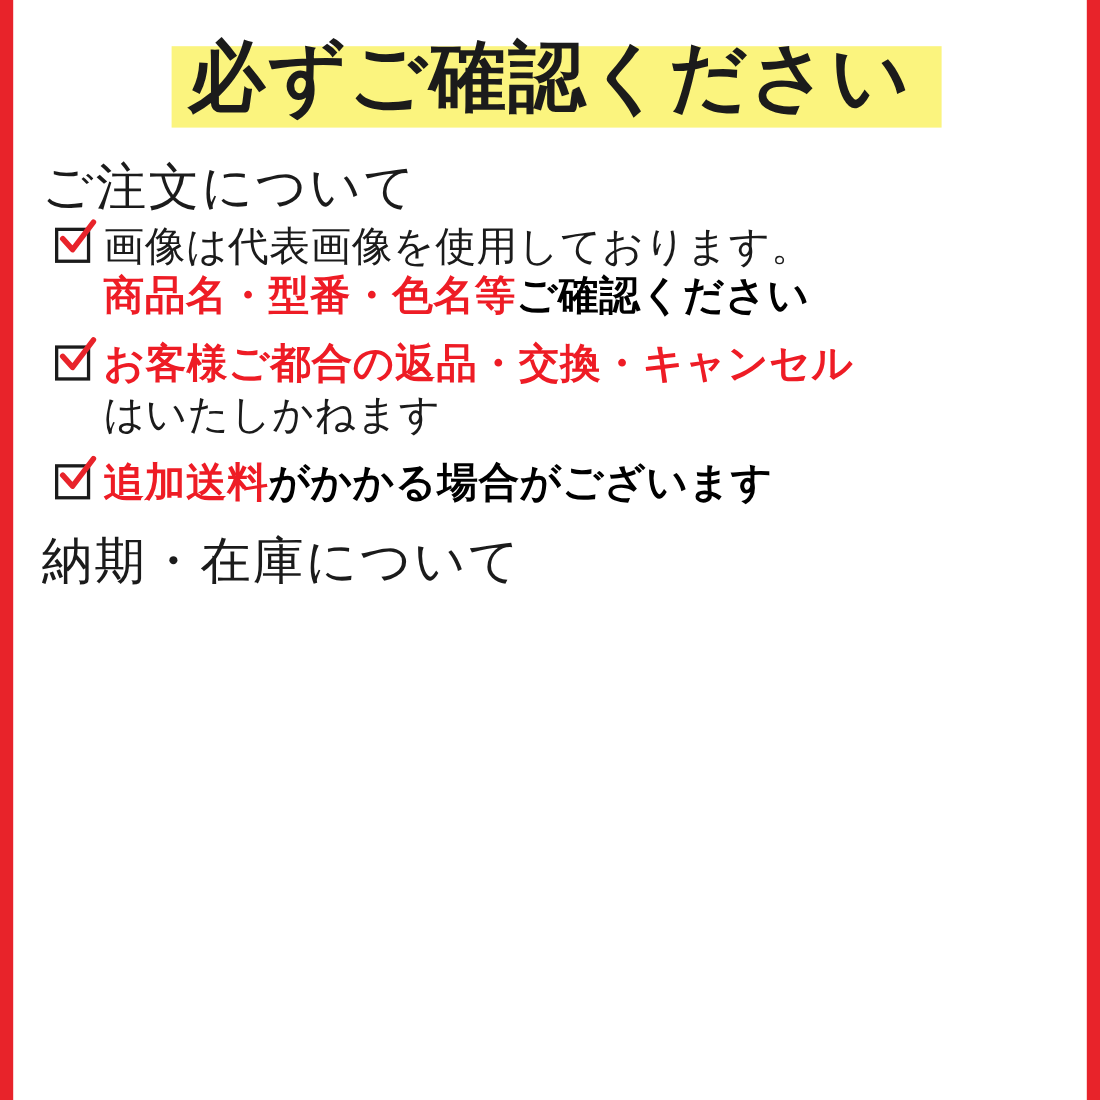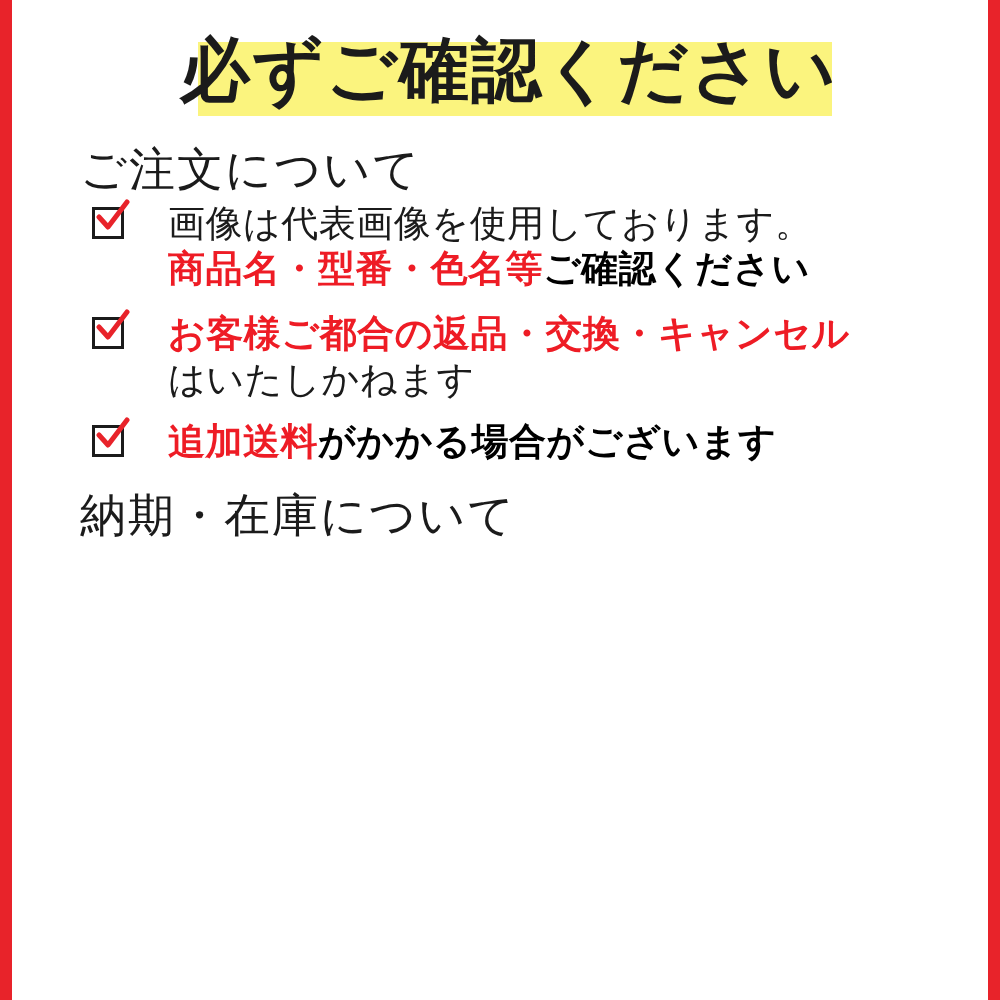--- a/index.html
+++ b/index.html
@@ -29,23 +29,22 @@
   }
   .edge.left { left: 0; }
   .edge.right { right: 0; }
 
   .content {
     position: absolute;
     left: 12px;
     right: 12px;
     top: 0;
     bottom: 0;
-    padding: 0 36px;
+    padding: 0 12px;
     box-sizing: border-box;
-    margin-left: 18px;
   }
 
   
   .title-wrap {
     position: relative;
     height: 140px;
     display: flex;
     align-items: center;
     justify-content: center;
   }
@@ -82,21 +81,20 @@
   }
   .section-heading.second {
     margin-top: 22px;
   }
 
   
   .item {
     display: flex;
     align-items: flex-start;
     margin: 0 0 16px 24px;
-    gap: 32px;
   }
   .item.tight { margin-bottom: 10px; }
 
   .check {
     flex: 0 0 auto;
     width: 40px;
     height: 40px;
     position: relative;
     margin-right: 6px;
     margin-top: 2px;
@@ -123,21 +121,21 @@
   }
   .line {
     font-family: "DejaVu Serif", "Liberation Serif", serif;
     font-size: 37px;
     line-height: 1.24;
     color: #1b1b1b;
     letter-spacing: 0.5px;
     white-space: nowrap;
   }
   .line.red { color: #ee1c25; font-weight: bold; }
-  .line .red { color: #ee1c25; font-weight: bold; font-family: Liberation Mono, monospace; }
+  .line .red { color: #ee1c25; font-weight: bold; }
   .line .blk { color: #000000; font-weight: bold; }
   .note {
     font-family: "DejaVu Serif", "Liberation Serif", serif;
     font-size: 25px;
     color: #ee1c25;
     letter-spacing: 0;
     line-height: 1.3;
     margin-top: 4px;
     white-space: nowrap;
   }

